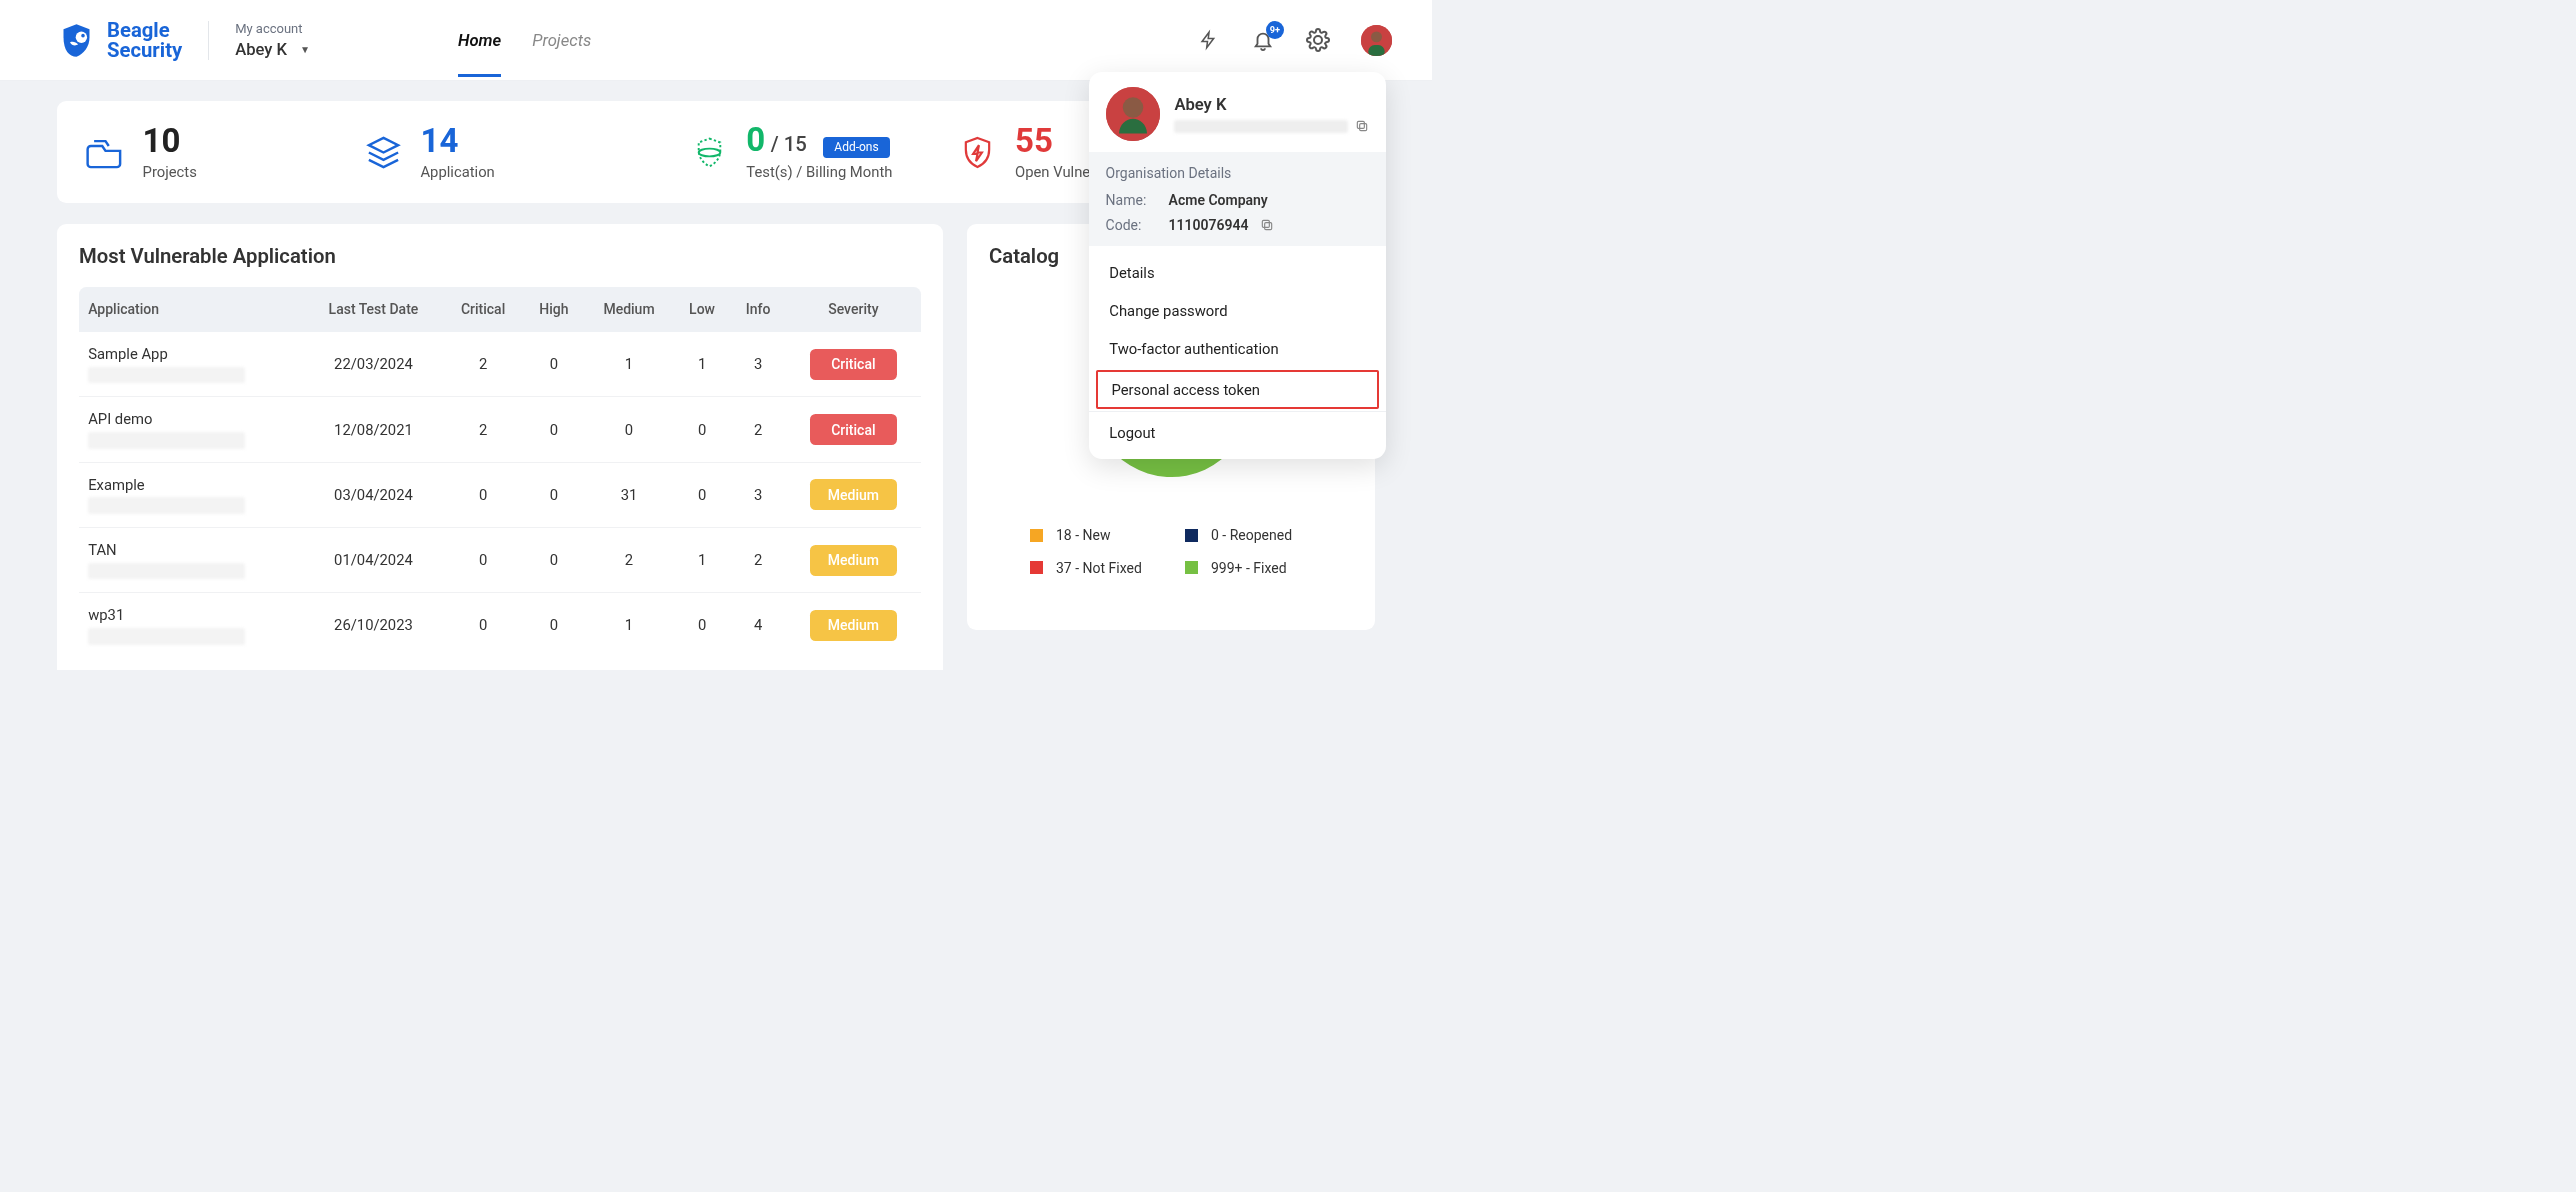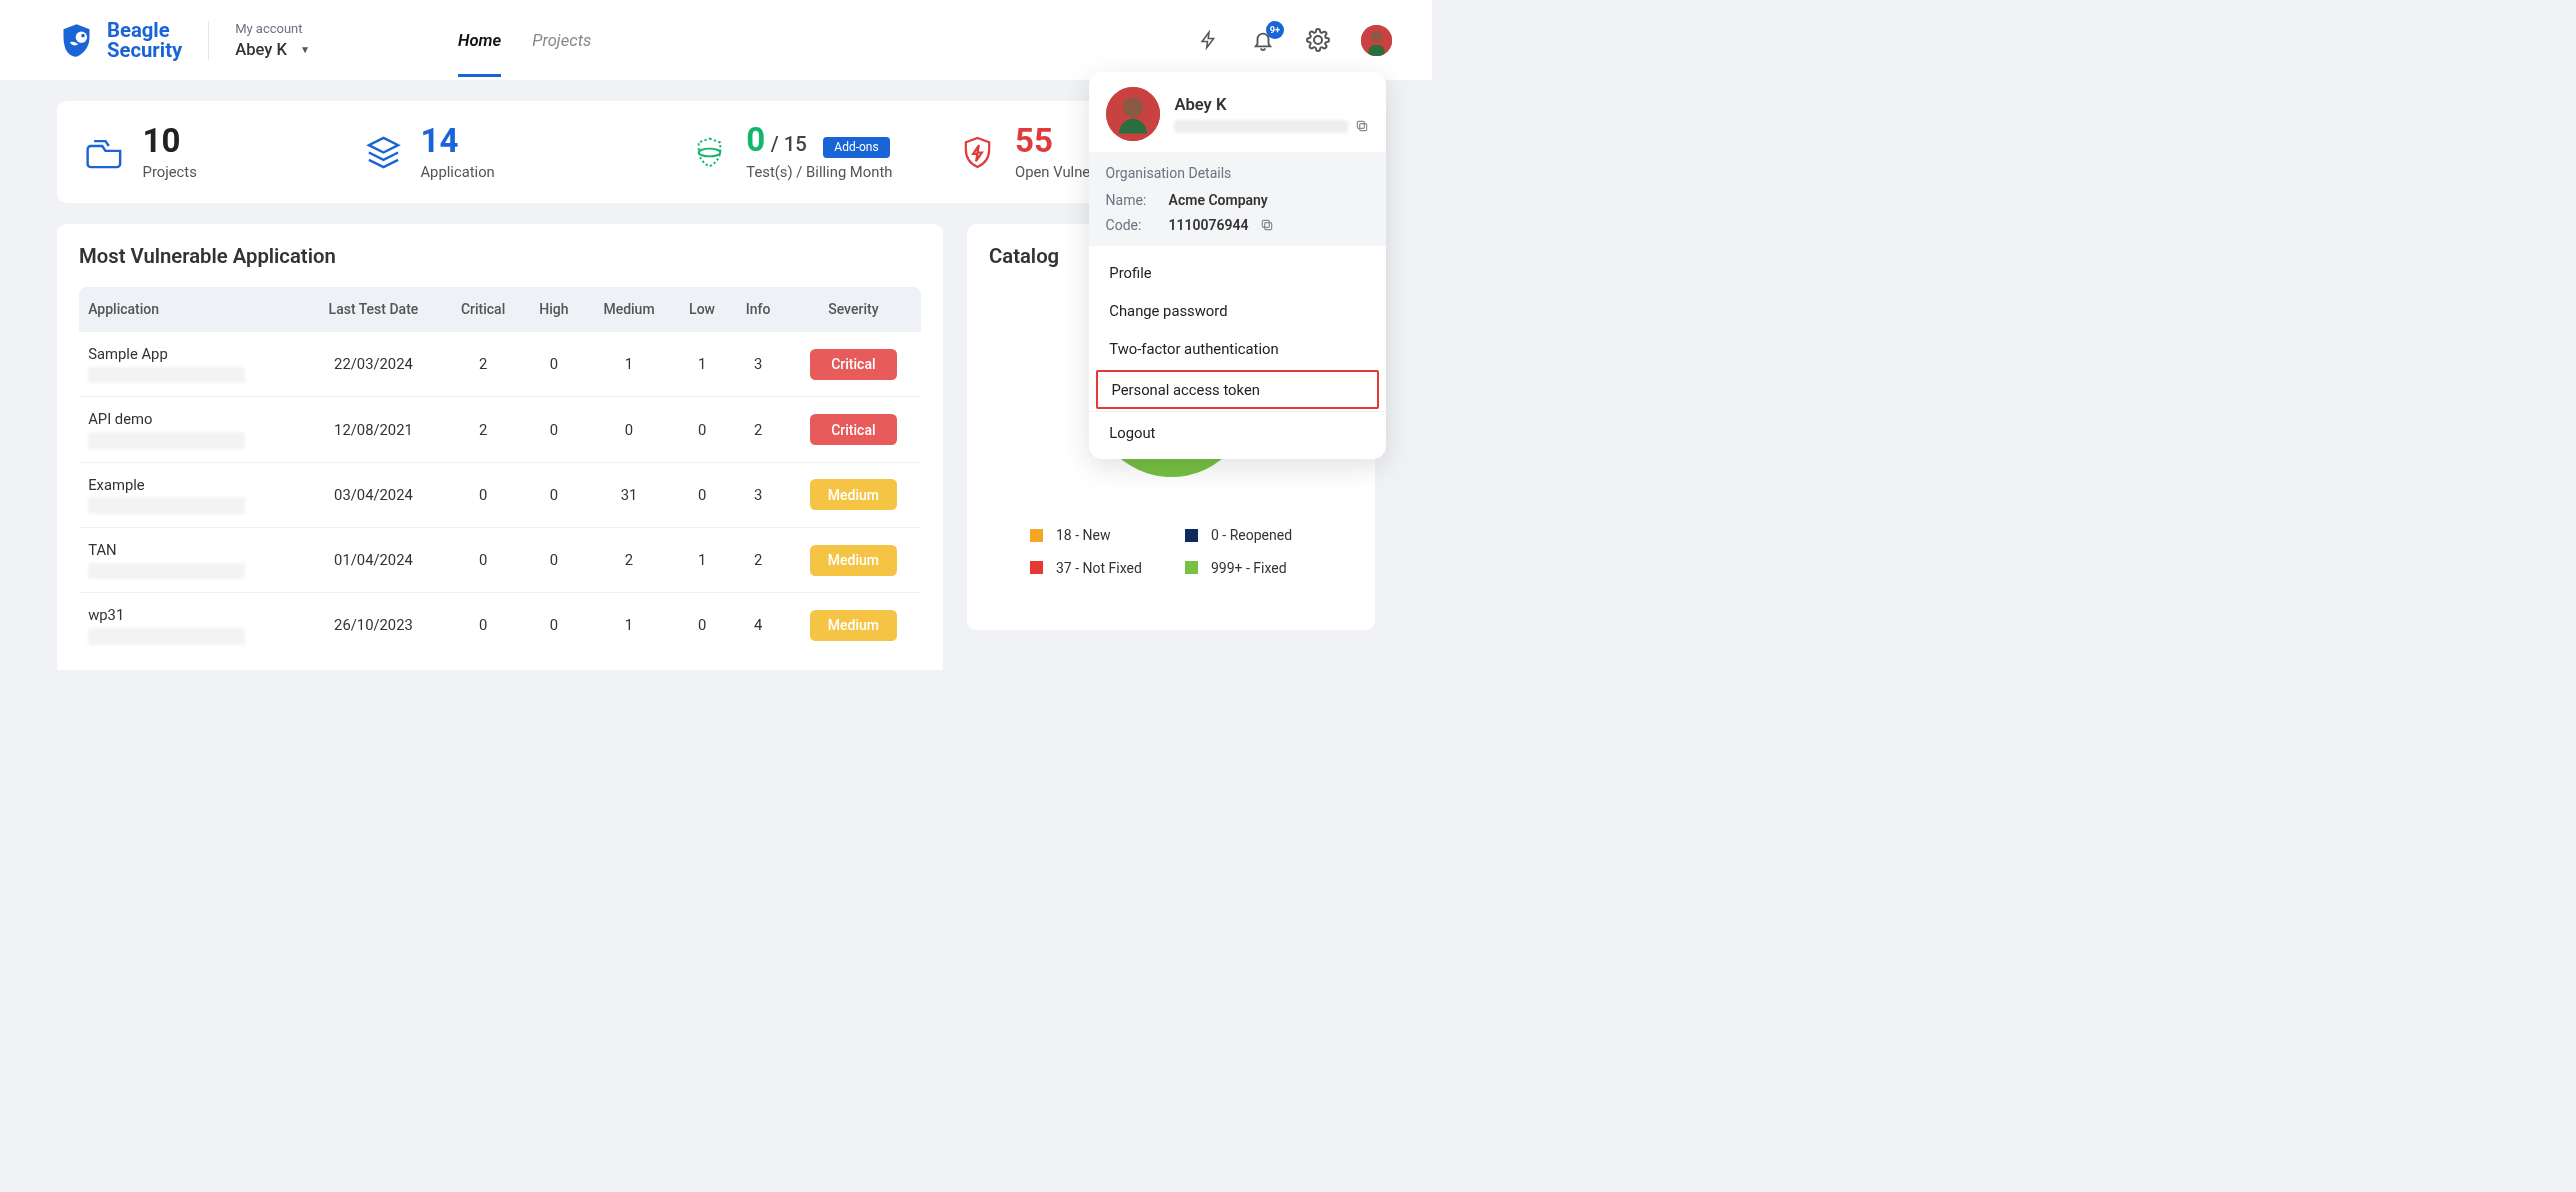--- a/index.html
+++ b/index.html
@@ -399,21 +399,21 @@
       <span class="v">1110076944</span>
       <span class="copy-icon">
         <svg width="14" height="14" viewBox="0 0 24 24">
             <rect x="8" y="8" width="12" height="12" rx="2" fill="none" stroke="#888" stroke-width="2"></rect>
             <rect x="4" y="4" width="12" height="12" rx="2" fill="none" stroke="#888" stroke-width="2"></rect>
           </svg>
       </span>
     </div>
   </div>
   <div class="pm-list">
-    <div class="pm-item">Profile</div>
+    <div class="pm-item">Details</div>
     <div class="pm-item">Change password</div>
     <div class="pm-item">Two-factor authentication</div>
     <div class="pm-item highlight">Personal access token</div>
     <div class="pm-sep"></div>
     <div class="pm-item">Logout</div>
   </div>
 </div>
 
 
 </body></html>

